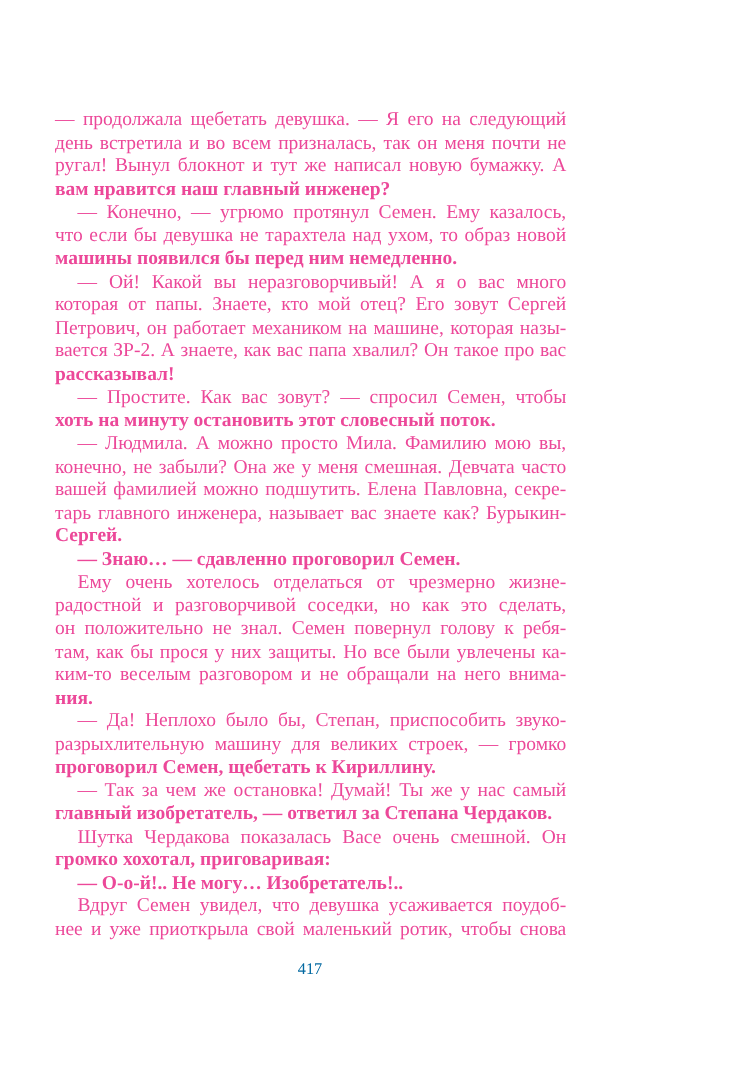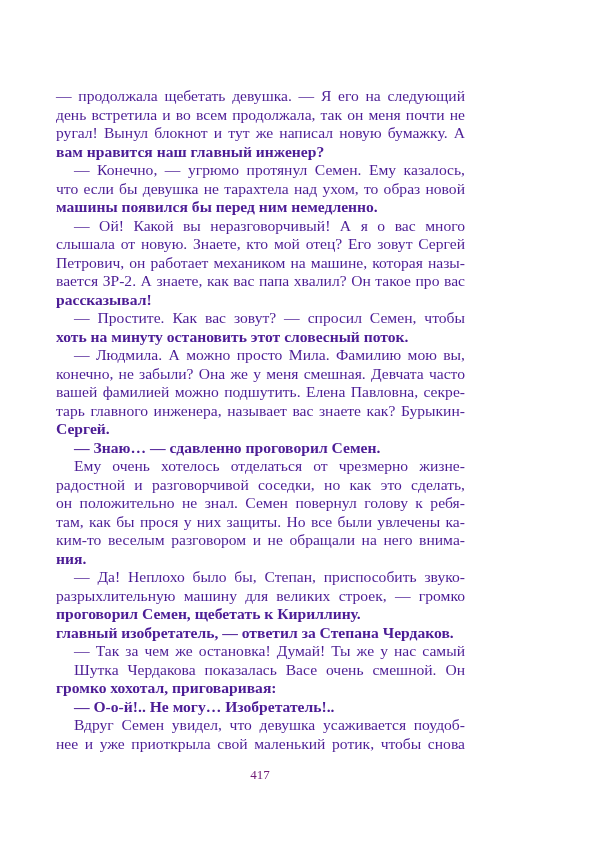--- a/index.html
+++ b/index.html
@@ -1,80 +1,79 @@
 <!DOCTYPE html>
 <html><head>
 <meta charset="utf-8">
 <style>
   html, body { margin: 0; padding: 0; background: #ffffff; }
   body { width: 600px; height: 852px; position: relative; overflow: hidden; }
   .page {
     position: absolute;
-    left: 56px;
+    left: 44px;
     top: 87px;
     width: 409px;
     font-family: "Liberation Serif", serif;
     font-size: 15.6px;
     line-height: 18.5px;
-    color: #4c1d95;
+    color: #ec4899;
   }
   .line {
     display: block;
     height: 18.5px;
     white-space: nowrap;
     text-align: justify;
     text-align-last: justify;
   }
   .line.last { text-align-last: left; font-weight: bold; }
   .line.indent { padding-left: 18px; }
   .page-number {
     position: absolute;
     left: 0; width: 496px;
     top: 767px;
     text-align: center;
     font-family: "Liberation Serif", serif;
     font-size: 13px;
-    color: #701a75;
-    margin-left: 12px;
+    color: #0369a1;
   }
 </style>
 </head>
 <body>
 
 <div class="page" id="page-body">
     <span class="line">— продолжала щебетать девушка. — Я его на следующий</span>
-    <span class="line">день встретила и во всем продолжала, так он меня почти не</span>
+    <span class="line">день встретила и во всем призналась, так он меня почти не</span>
     <span class="line">ругал! Вынул блокнот и тут же написал новую бумажку. А</span>
     <span class="line last">вам нравится наш главный инженер?</span>
     <span class="line indent">— Конечно, — угрюмо протянул Семен. Ему казалось,</span>
     <span class="line">что если бы девушка не тарахтела над ухом, то образ новой</span>
     <span class="line last">машины появился бы перед ним немедленно.</span>
     <span class="line indent">— Ой! Какой вы неразговорчивый! А я о вас много</span>
-    <span class="line">слышала от новую. Знаете, кто мой отец? Его зовут Сергей</span>
+    <span class="line">которая от папы. Знаете, кто мой отец? Его зовут Сергей</span>
     <span class="line">Петрович, он работает механиком на машине, которая назы-</span>
     <span class="line">вается ЗР-2. А знаете, как вас папа хвалил? Он такое про вас</span>
     <span class="line last">рассказывал!</span>
     <span class="line indent">— Простите. Как вас зовут? — спросил Семен, чтобы</span>
     <span class="line last">хоть на минуту остановить этот словесный поток.</span>
     <span class="line indent">— Людмила. А можно просто Мила. Фамилию мою вы,</span>
     <span class="line">конечно, не забыли? Она же у меня смешная. Девчата часто</span>
     <span class="line">вашей фамилией можно подшутить. Елена Павловна, секре-</span>
     <span class="line">тарь главного инженера, называет вас знаете как? Бурыкин-</span>
     <span class="line last">Сергей.</span>
     <span class="line indent last">— Знаю… — сдавленно проговорил Семен.</span>
     <span class="line indent">Ему очень хотелось отделаться от чрезмерно жизне-</span>
     <span class="line">радостной и разговорчивой соседки, но как это сделать,</span>
     <span class="line">он положительно не знал. Семен повернул голову к ребя-</span>
     <span class="line">там, как бы прося у них защиты. Но все были увлечены ка-</span>
     <span class="line">ким-то веселым разговором и не обращали на него внима-</span>
     <span class="line last">ния.</span>
     <span class="line indent">— Да! Неплохо было бы, Степан, приспособить звуко-</span>
     <span class="line">разрыхлительную машину для великих строек, — громко</span>
     <span class="line last">проговорил Семен, щебетать к Кириллину.</span>
+    <span class="line indent">— Так за чем же остановка! Думай! Ты же у нас самый</span>
     <span class="line last">главный изобретатель, — ответил за Степана Чердаков.</span>
-    <span class="line indent">— Так за чем же остановка! Думай! Ты же у нас самый</span>
     <span class="line indent">Шутка Чердакова показалась Васе очень смешной. Он</span>
     <span class="line last">громко хохотал, приговаривая:</span>
     <span class="line indent last">— О-о-й!.. Не могу… Изобретатель!..</span>
     <span class="line indent">Вдруг Семен увидел, что девушка усаживается поудоб-</span>
     <span class="line">нее и уже приоткрыла свой маленький ротик, чтобы снова</span>
   </div>
 <div class="page-number">417</div>
 
 </body></html>

